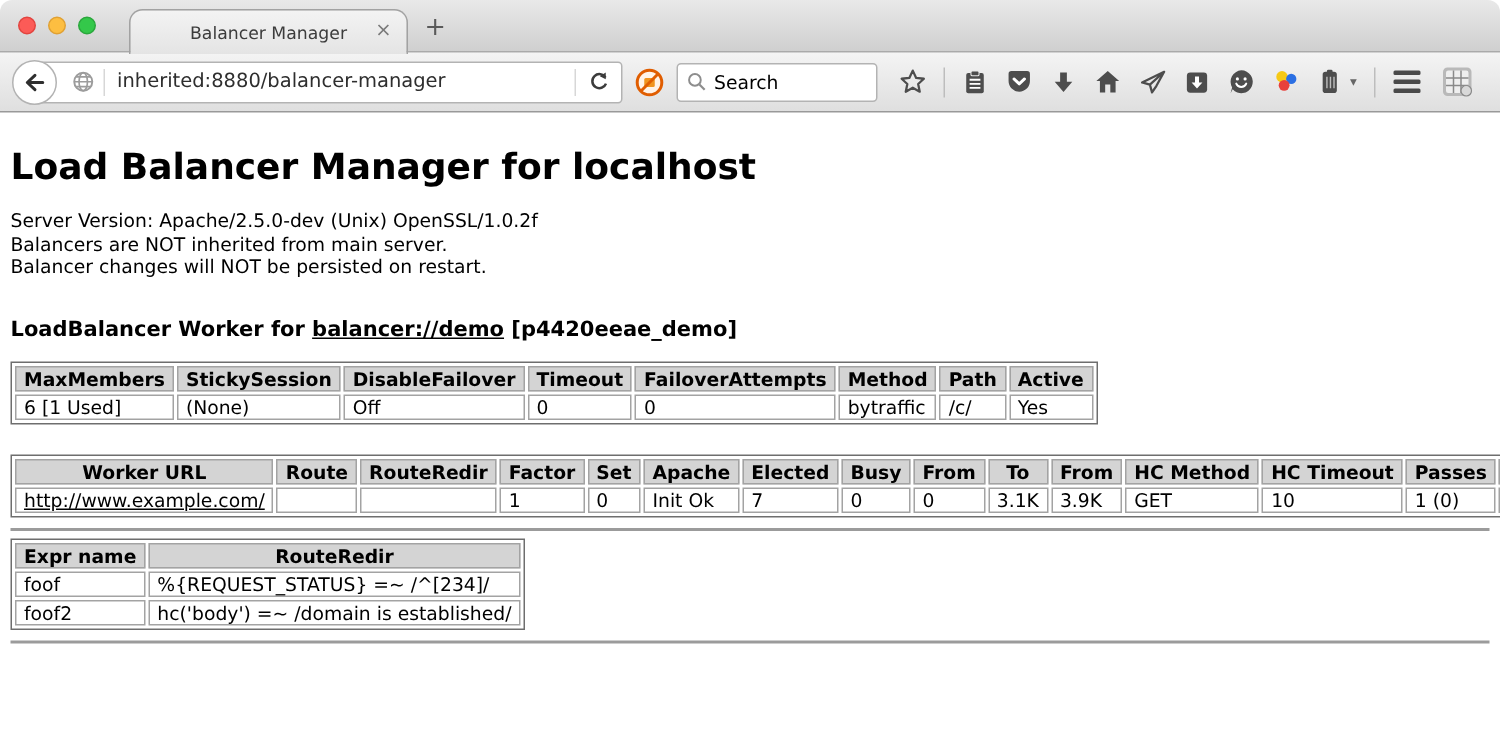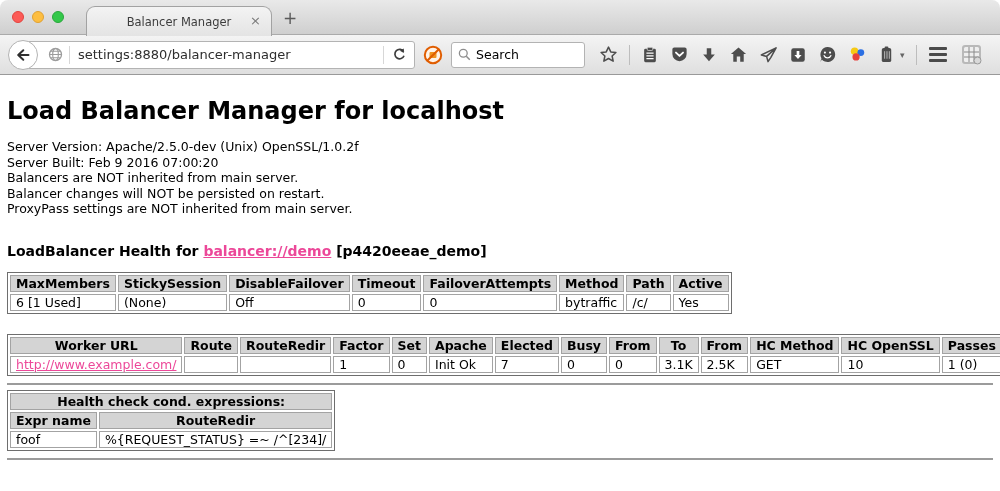--- a/index.html
+++ b/index.html
@@ -80,21 +80,21 @@
   .hamburger { display: flex; flex-direction: column; gap: 3px; margin-left: 12px; }
   .hamburger span { width: 18px; height: 3px; background: #4a4a4a; border-radius: 1px; }
 
   
   .content { padding: 2px 7px 0 7px; color: #000; }
   .page-title { font-size: 24px; font-weight: bold; margin: 20px 0 14px 0; letter-spacing: 0; }
   .info p { margin: 0; font-size: 12.5px; line-height: 15.6px; }
 
   .status-heading { font-size: 14px; font-weight: bold; margin: 26px 0 13px 0; }
   .status-heading a, .worker-link {
-    color: #ec4899;  text-align: right;
+    color: #000000;  text-align: right;
   }
 
   table {
     border-collapse: separate; border-spacing: 2px;
     border: 1px solid #6e6e6e;
     font-size: 12.5px; background: #fff;
   }
   th, td { border: 1px solid #a3a3a3; padding: 0px 5px; height: 17px; white-space: nowrap; margin-left: 34px; }
   th { background: #d4d4d4; font-weight: bold; text-align: center; }
   td { }
@@ -132,21 +132,21 @@
         <path d="M13.5 8 H4 M8.3 3.2 3.2 8 l5.1 4.8" stroke="#2f2f2f" stroke-width="2" fill="none" stroke-linecap="round" stroke-linejoin="round"></path>
       </svg>
     </div>
     <div class="urlbar">
       <svg class="globe" width="15" height="15" viewBox="0 0 16 16">
         <circle cx="8" cy="8" r="6.4" fill="none" stroke="#9c9c9c" stroke-width="1.4"></circle>
         <ellipse cx="8" cy="8" rx="3" ry="6.4" fill="none" stroke="#9c9c9c" stroke-width="1.2"></ellipse>
         <path d="M1.8 8 h12.4 M3 4.5 h10 M3 11.5 h10" stroke="#9c9c9c" stroke-width="1.2" fill="none"></path>
       </svg>
       <div class="url-sep"></div>
-      <div class="url-text">settings:8880/balancer-manager</div>
+      <div class="url-text">inherited:8880/balancer-manager</div>
       <div class="reload-wrap">
         <div class="reload-div"></div>
         <div class="reload-btn">
           <svg width="15" height="15" viewBox="0 0 16 16">
             <path d="M12.8 9.3 A5 5 0 1 1 12.4 5" fill="none" stroke="#3c3c3c" stroke-width="1.8"></path>
             <polygon points="12.6,1.5 12.6,6.3 8.4,4" fill="#3c3c3c"></polygon>
           </svg>
         </div>
       </div>
     </div>
@@ -246,28 +246,26 @@
         <circle cx="16.5" cy="16.5" r="3.5" fill="#d9d9d9" stroke="#8a8a8a" stroke-width="0.8"></circle>
       </svg>
     </span>
   </div>
 
   <div class="content">
     <h1 class="page-title">Load Balancer Manager for localhost</h1>
 
     <div class="info">
       <p>Server Version: Apache/2.5.0-dev (Unix) OpenSSL/1.0.2f</p>
-      <p>Server Built: Feb 9 2016 07:00:20</p>
       <p>Balancers are NOT inherited from main server.</p>
       <p>Balancer changes will NOT be persisted on restart.</p>
-      <p>ProxyPass settings are NOT inherited from main server.</p>
     </div>
 
     <h3 class="status-heading">
-      <span>LoadBalancer Health for </span><a href="#">balancer://demo</a><span> [p4420eeae_demo]</span>
+      <span>LoadBalancer Worker for </span><a href="#">balancer://demo</a><span> [p4420eeae_demo]</span>
     </h3>
 
     <table class="balancer-table">
       <tbody>
           <tr>
         <th>MaxMembers</th>
         <th>StickySession</th>
         <th>DisableFailover</th>
         <th>Timeout</th>
         <th>FailoverAttempts</th>
@@ -296,59 +294,60 @@
         <th>RouteRedir</th>
         <th>Factor</th>
         <th>Set</th>
         <th>Apache</th>
         <th>Elected</th>
         <th>Busy</th>
         <th>From</th>
         <th>To</th>
         <th>From</th>
         <th>HC Method</th>
-        <th>HC OpenSSL</th>
+        <th>HC Timeout</th>
         <th>Passes</th>
         <th>Fails</th>
 
       </tr>
       <tr>
         <td class="left"><a href="#" class="worker-link">http://www.example.com/</a></td>
         <td></td>
         <td></td>
         <td>1</td>
         <td>0</td>
         <td>Init Ok</td>
         <td>7</td>
         <td>0</td>
         <td>0</td>
         <td>3.1K</td>
-        <td>2.5K</td>
+        <td>3.9K</td>
         <td>GET</td>
         <td>10</td>
         <td>1 (0)</td>
         <td>2 (0)</td>
 
       </tr>
     </tbody>
       </table>
 
     <hr class="page-rule">
 
     <table class="health-table">
       <tbody>
-          <tr>
-        <th colspan="2">Health check cond. expressions:</th>
-      </tr>
       <tr>
         <th>Expr name</th>
         <th>RouteRedir</th>
       </tr>
       <tr>
         <td>foof</td>
         <td class="left">%{REQUEST_STATUS} =~ /^[234]/</td>
+      </tr>
+      <tr>
+        <td>foof2</td>
+        <td class="left">hc('body') =~ /domain is established/</td>
       </tr>
     </tbody>
       </table>
 
     <hr class="page-rule">
   </div>
 </div>
 
 </body></html>

